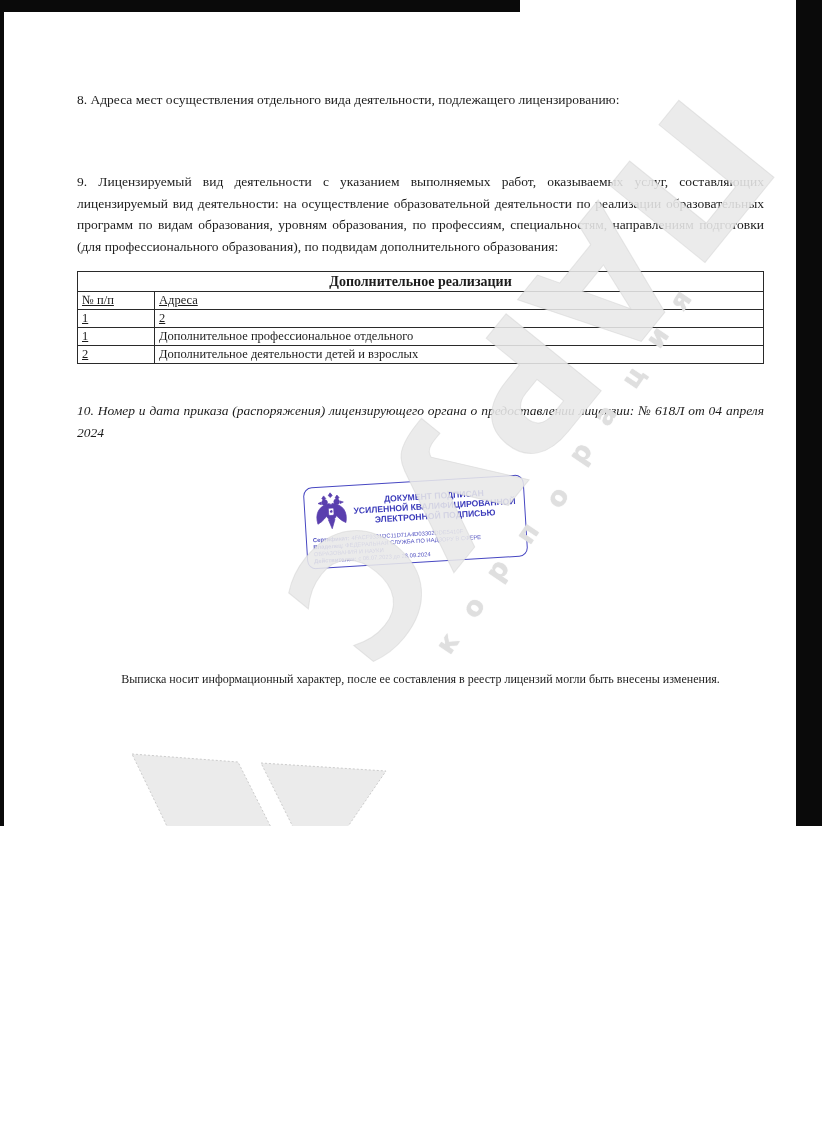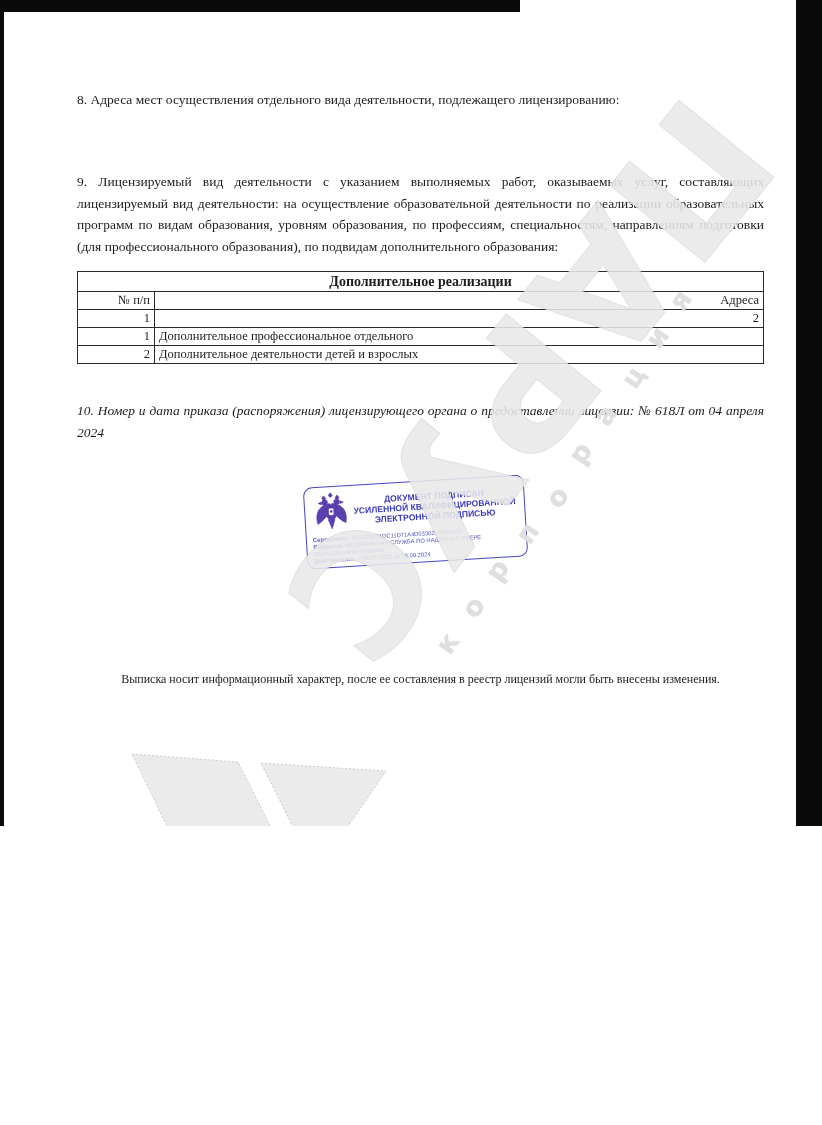--- a/index.html
+++ b/index.html
@@ -15,21 +15,21 @@
   .blk{position:absolute;left:77px;width:687px;font-size:13.5px;line-height:21.5px;}
   .just{text-align:justify;text-align-last:left;}
   #p8{top:89px;}
   #p9{top:171px;}
   #p10{top:400px;font-style:italic;}
 
   
   .lic-table{position:absolute;left:77px;top:271px;width:687px;border-collapse:collapse;z-index:1;}
   .lic-table td{border:1px solid #2a2a2a;font-size:12.5px;line-height:15px;padding:1px 4px;}
   .lic-table .t-title{font-weight:bold;font-size:14px;text-align:center;line-height:17px;}
-  .c{text-align:right;}
+  .c{text-align:left;text-decoration:underline;}
   .col-num{width:68px;}
 
   
   .stamp{position:absolute;left:305px;top:481px;width:221px;height:82px;z-index:2;
          border:1.6px solid #4747c2;border-radius:9px;transform:rotate(-3.5deg);
          box-sizing:border-box;padding:4px 6px 3px 6px;background:rgba(255,255,255,0);}
   .stamp-top{display:flex;align-items:center;}
   .stamp-head{flex:1;text-align:center;font-family:"Liberation Sans",sans-serif;
               font-weight:bold;color:#3c3cbb;font-size:8.6px;line-height:10.3px;}
   .stamp-bottom{margin-top:3px;font-family:"Liberation Sans",sans-serif;

